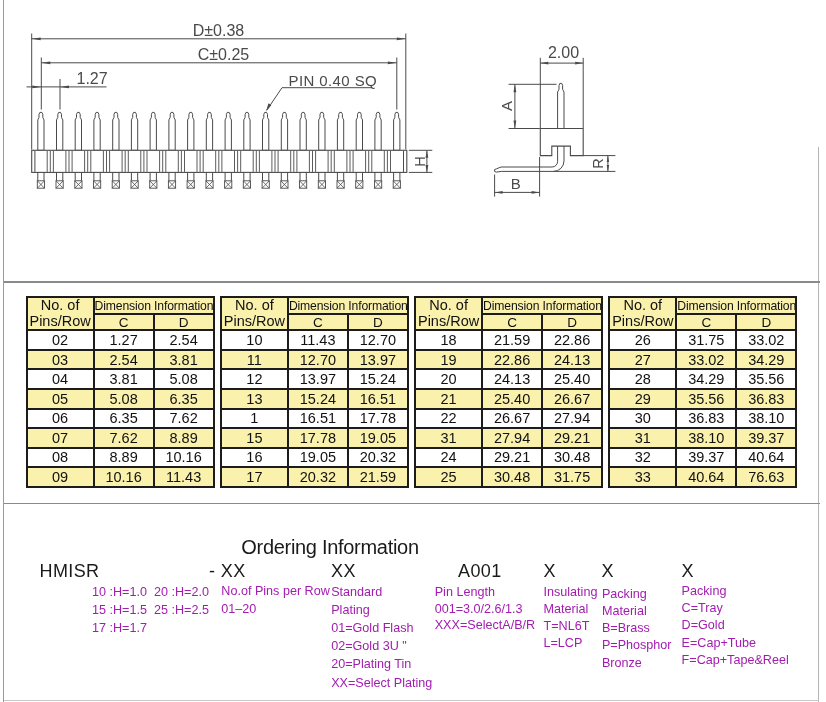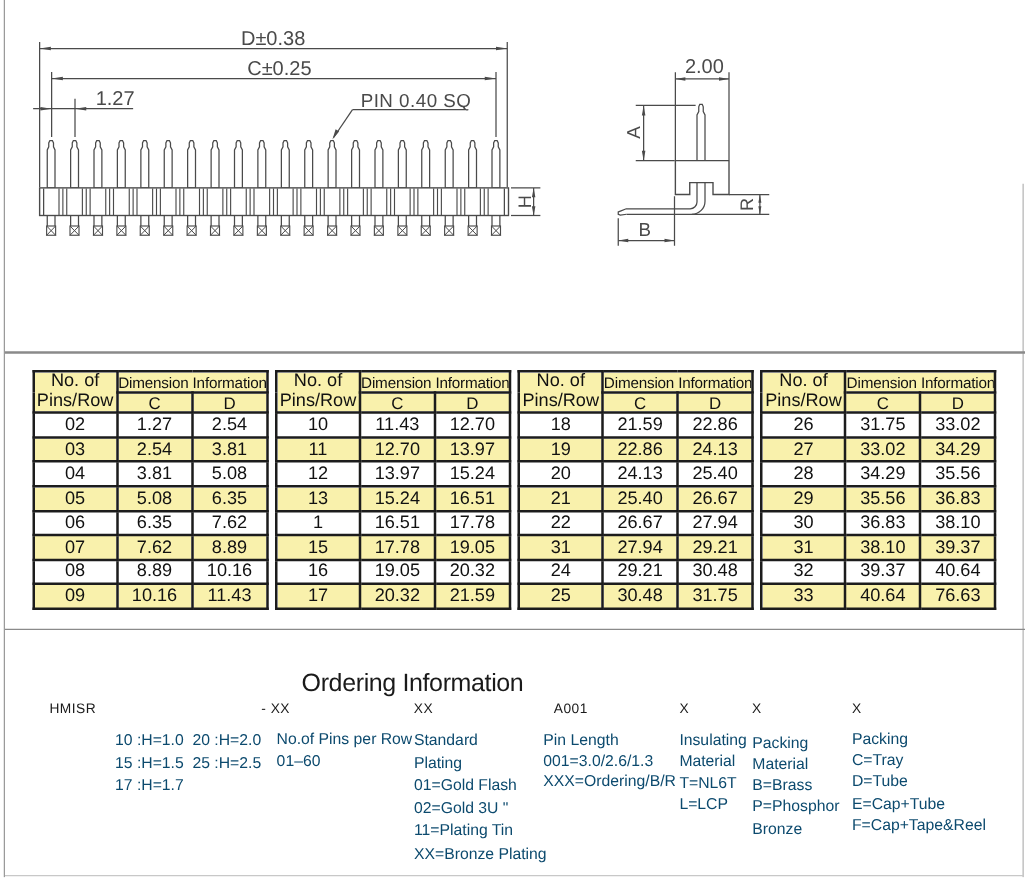--- a/index.html
+++ b/index.html
@@ -11,22 +11,22 @@
 .dim td{border:2px solid #1c1c1c;text-align:center;padding:0;overflow:hidden;white-space:nowrap;}
 .dim .pc{width:65px;font-size:14.5px;line-height:15.5px;background:#f9f1ac;}
 .dim .di{font-size:12.2px;letter-spacing:-0.15px;height:14.5px;line-height:14px;background:#f9f1ac;}
 .dim .cd{font-size:13.5px;height:13.4px;line-height:13px;background:#f9f1ac;}
 .dim td.cd:first-child{width:60px;}
 .dim .dr td{height:17.55px;font-size:14.5px;}
 .dim .dr.y td{background:#f9f1ac;}
 .dim .dr.w td{background:#ffffff;text-align:center;}
 .ordtitle{position:absolute;left:0;width:660px;top:536px;text-align:center;
   font-size:20px;color:#1a1a1a;letter-spacing:-0.3px;}
-.code{position:absolute;font-size:11px;color:#1a1a1a;letter-spacing:0.4px;}
-.sub{position:absolute;font-size:12.6px;color:#0c4a6e;}
+.code{position:absolute;font-size:18px;color:#1a1a1a;letter-spacing:0.4px;}
+.sub{position:absolute;font-size:12.6px;color:#a21caf;}
 .pageline{position:absolute;background:#8a8a8a;}
 </style>
 </head>
 <body>
 <div id="page">
 
 <div class="pageline" style="left:3px;top:0;width:1px;height:702px;background:#9a9a9a"></div>
 
 <div class="pageline" style="left:818px;top:147px;width:1px;height:555px;background:#b5b5b5"></div>
 
@@ -546,55 +546,55 @@
     </table>
 
 <div class="ordtitle">Ordering Information</div>
 
 <div class="code" style="left:39.5px;top:561.3px">HMISR</div>
 
 <div class="code" style="left:209px;top:561.3px">- XX</div>
 
 <div class="code" style="left:331px;top:561.3px">XX</div>
 
-<div class="code" style="left:443px;top:561.3px">A001</div>
+<div class="code" style="left:458px;top:561.3px">A001</div>
 
 <div class="code" style="left:543.5px;top:561.3px">X</div>
 
 <div class="code" style="left:601.5px;top:561.3px">X</div>
 
 <div class="code" style="left:681.5px;top:561.3px">X</div>
 
 <div class="sub" style="left:92px;top:585.0px">10 :H=1.0&nbsp; 20 :H=2.0</div>
 <div class="sub" style="left:92px;top:603.0px">15 :H=1.5&nbsp; 25 :H=2.5</div>
 <div class="sub" style="left:92px;top:621.0px">17 :H=1.7</div>
 
 <div class="sub" style="left:221.3px;top:583.7px">No.of Pins per Row</div>
-<div class="sub" style="left:221.3px;top:601.5px">01–60</div>
+<div class="sub" style="left:221.3px;top:601.5px">01–20</div>
 
 <div class="sub" style="left:331.2px;top:584.5px">Standard</div>
 <div class="sub" style="left:331.2px;top:602.5px">Plating</div>
 <div class="sub" style="left:331.2px;top:620.8px">01=Gold Flash</div>
 <div class="sub" style="left:331.2px;top:639.1px">02=Gold 3U "</div>
-<div class="sub" style="left:331.2px;top:657.4px">11=Plating Tin</div>
-<div class="sub" style="left:331.2px;top:675.7px">XX=Bronze Plating</div>
+<div class="sub" style="left:331.2px;top:657.4px">20=Plating Tin</div>
+<div class="sub" style="left:331.2px;top:675.7px">XX=Select Plating</div>
 
 <div class="sub" style="left:434.7px;top:584.5px">Pin Length</div>
 <div class="sub" style="left:434.7px;top:601.7px">001=3.0/2.6/1.3</div>
-<div class="sub" style="left:434.7px;top:618.1px">XXX=Ordering/B/R</div>
+<div class="sub" style="left:434.7px;top:618.1px">XXX=SelectA/B/R</div>
 
 <div class="sub" style="left:543.5px;top:584.5px">Insulating</div>
 <div class="sub" style="left:543.5px;top:601.8px">Material</div>
 <div class="sub" style="left:543.5px;top:618.9px">T=NL6T</div>
 <div class="sub" style="left:543.5px;top:636.2px">L=LCP</div>
 
 <div class="sub" style="left:601.9px;top:586.5px">Packing</div>
 <div class="sub" style="left:601.9px;top:603.8px">Material</div>
 <div class="sub" style="left:601.9px;top:620.9px">B=Brass</div>
 <div class="sub" style="left:601.9px;top:638.2px">P=Phosphor</div>
 <div class="sub" style="left:601.9px;top:655.5px">Bronze</div>
 
 <div class="sub" style="left:681.6px;top:583.8px">Packing</div>
 <div class="sub" style="left:681.6px;top:600.9px">C=Tray</div>
-<div class="sub" style="left:681.6px;top:618.2px">D=Tube</div>
+<div class="sub" style="left:681.6px;top:618.2px">D=Gold</div>
 <div class="sub" style="left:681.6px;top:635.5px">E=Cap+Tube</div>
 <div class="sub" style="left:681.6px;top:652.6px">F=Cap+Tape&amp;Reel</div>
 </div>
 
 </body></html>

